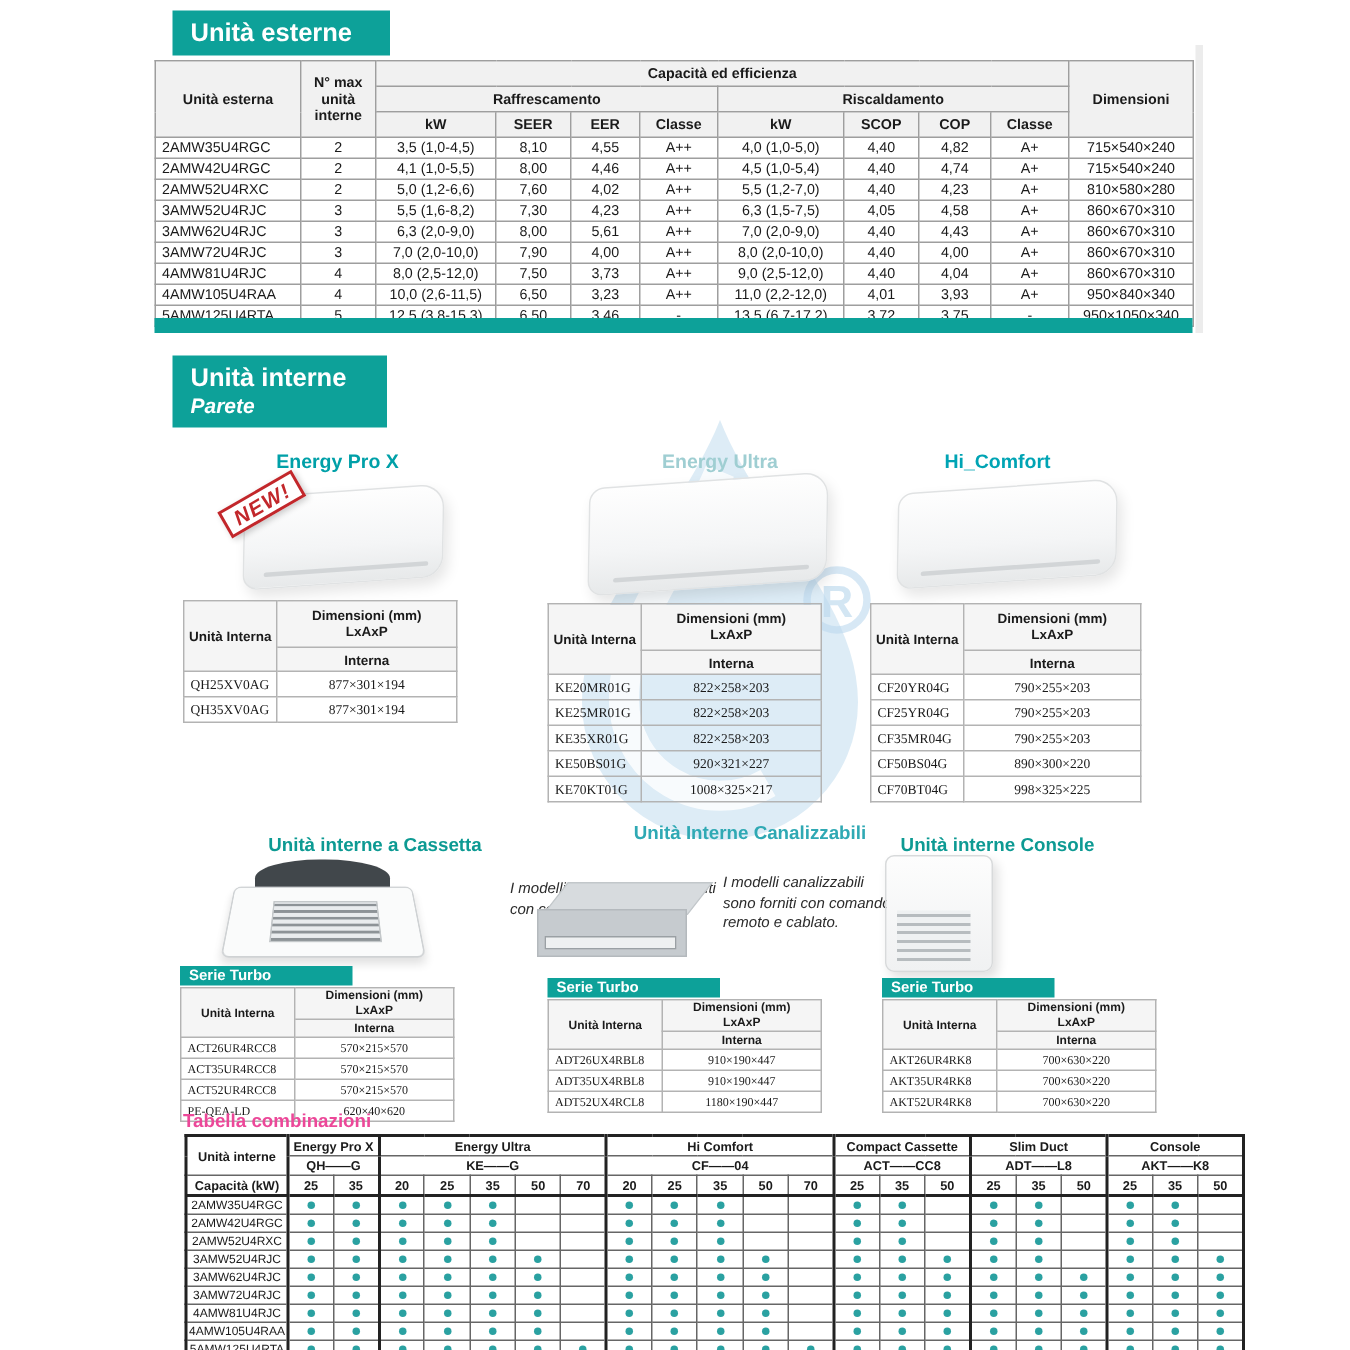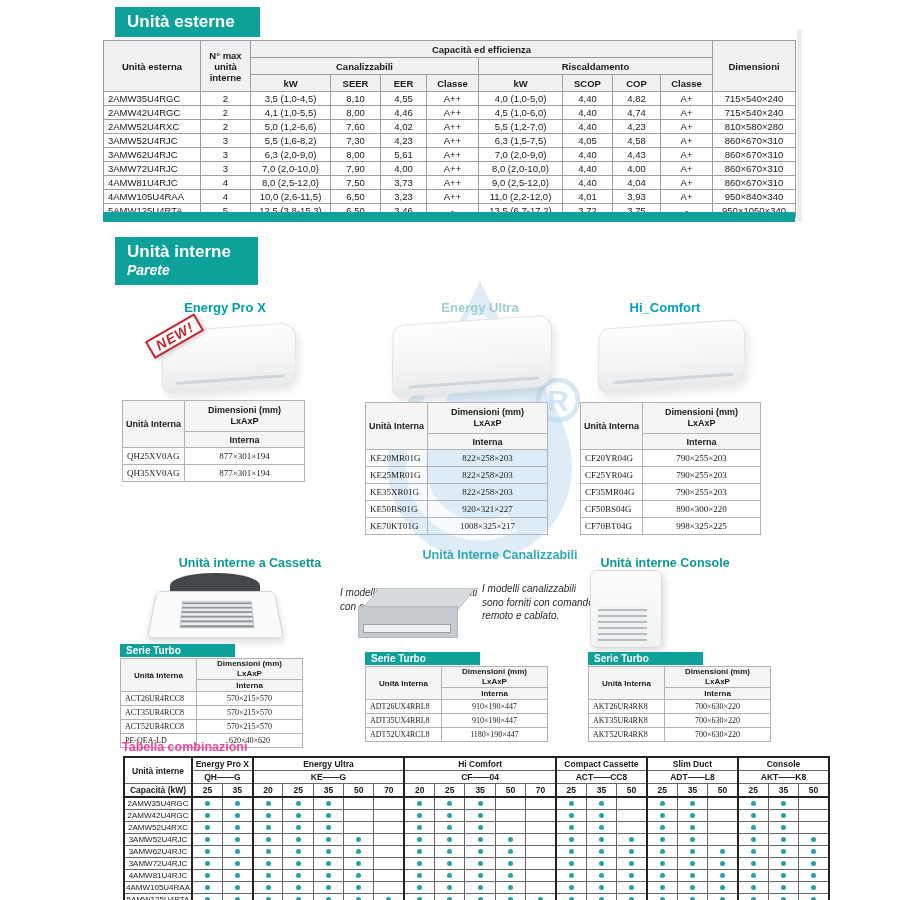--- a/index.html
+++ b/index.html
@@ -122,21 +122,21 @@
         <col style="width:83px">
     </colgroup>
     <thead>
       <tr>
         <th rowspan="3">Unità esterna</th>
         <th rowspan="3">N° max unità interne</th>
         <th colspan="8">Capacità ed efficienza</th>
         <th rowspan="3">Dimensioni</th>
       </tr>
       <tr>
-        <th colspan="4">Canalizzabili</th>
+        <th colspan="4">Raffrescamento</th>
         <th colspan="4">Riscaldamento</th>
       </tr>
       <tr>
         <th>kW</th>
         <th>SEER</th>
         <th>EER</th>
         <th>Classe</th>
         <th>kW</th>
         <th>SCOP</th>
         <th>COP</th>
@@ -157,21 +157,21 @@
           <td>A+</td>
           <td>715×540×240</td>
         </tr>
         <tr>
           <td class="left">2AMW42U4RGC</td>
           <td>2</td>
           <td>4,1 (1,0-5,5)</td>
           <td>8,00</td>
           <td>4,46</td>
           <td>A++</td>
-          <td>4,5 (1,0-6,0)</td>
+          <td>4,5 (1,0-5,4)</td>
           <td>4,40</td>
           <td>4,74</td>
           <td>A+</td>
           <td>715×540×240</td>
         </tr>
         <tr>
           <td class="left">2AMW52U4RXC</td>
           <td>2</td>
           <td>5,0 (1,2-6,6)</td>
           <td>7,60</td>

